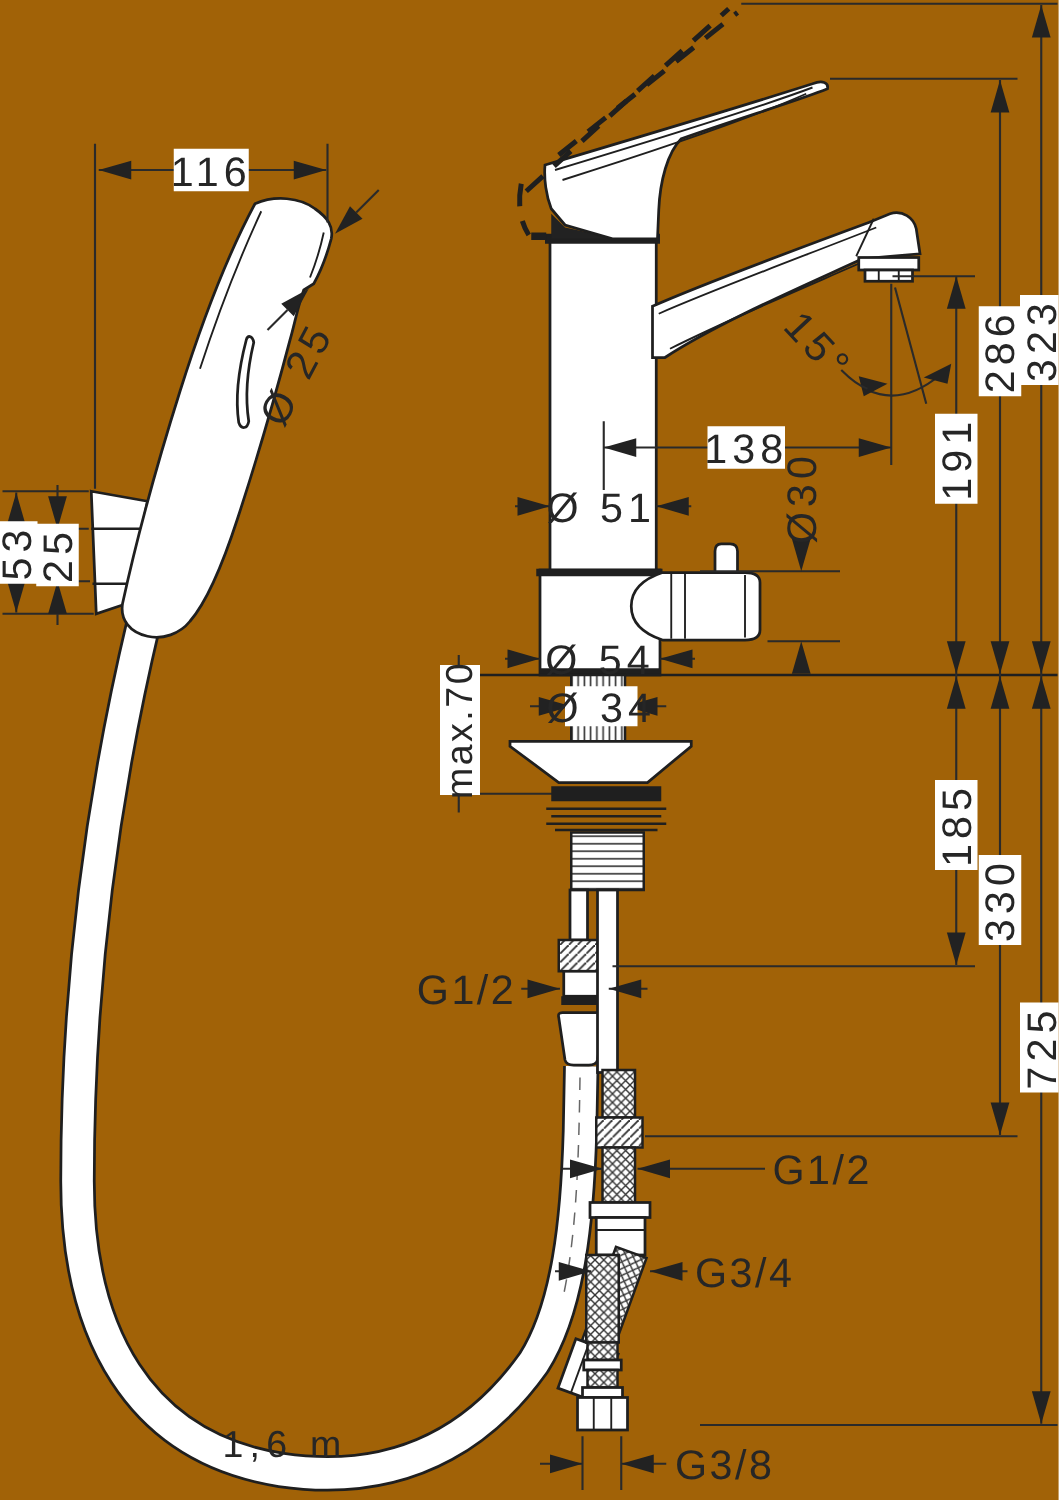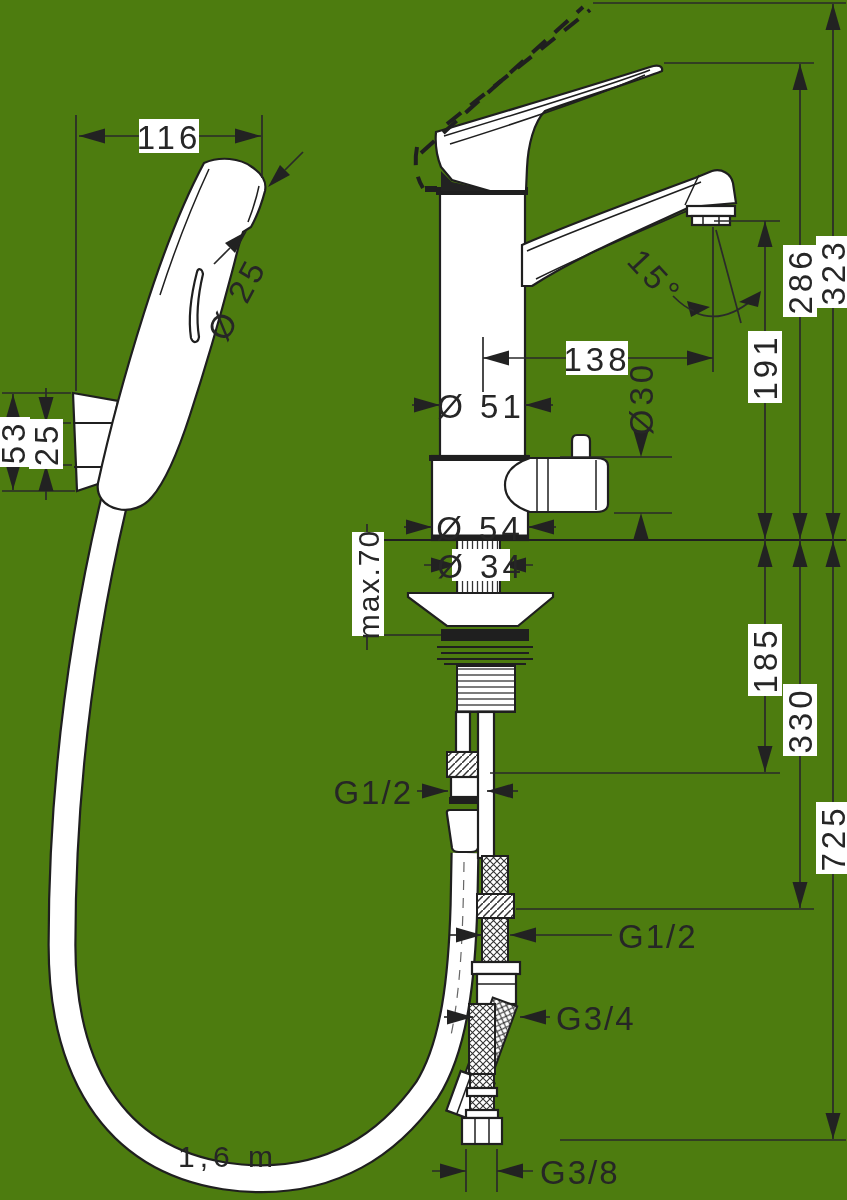--- a/index.html
+++ b/index.html
@@ -1,16 +1,16 @@
 <!DOCTYPE html>
 <html><head>
 <meta charset="utf-8">
 <style>
   html,body{margin:0;padding:0;background:#fff;}
-  .stage{width:847px;height:1200px;position:relative;background:#4d7c0f;overflow:hidden;}
+  .stage{width:847px;height:1200px;position:relative;background:#a16207;overflow:hidden;}
   svg{display:block;}
   text{font-family:"Liberation Sans","DejaVu Sans",sans-serif;font-size:33px;fill:#262626;letter-spacing:4px;}
   text.sm{font-size:30px;letter-spacing:5px;}
   .ol{fill:#fff;stroke:#1f1f1f;stroke-width:2.2;}
   .ln{fill:none;stroke:#1f1f1f;stroke-width:2;}
   .thin{fill:none;stroke:#1f1f1f;stroke-width:1.5;}
   .dim{fill:none;stroke:#2a2a2a;stroke-width:1.7;}
   .arr{fill:#222;stroke:none;}
   .dash{fill:none;stroke:#1f1f1f;stroke-width:4;stroke-dasharray:18 12;}
   .wbg{fill:#fff;stroke:none;}

